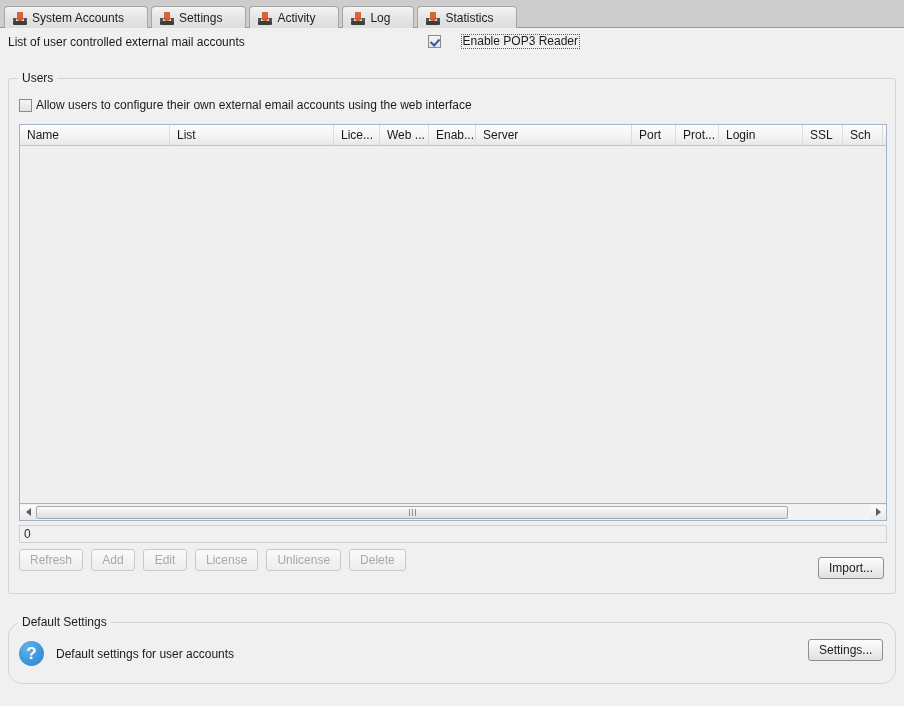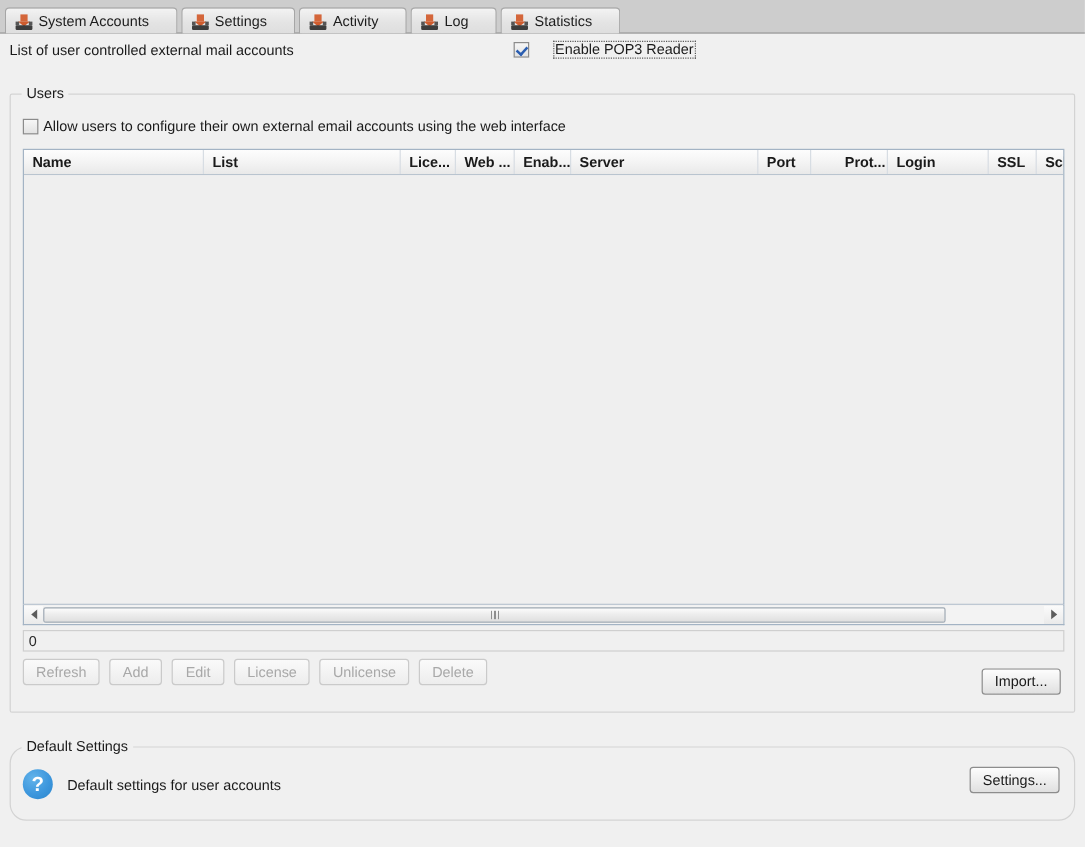--- a/index.html
+++ b/index.html
@@ -167,21 +167,20 @@
     background: #efefef;
     box-sizing: border-box;
     overflow: hidden;
   }
   .thead {
     display: flex;
     height: 21px;
     background: linear-gradient(to bottom,#fdfdfd 0%,#f4f4f4 50%,#e9e9e9 100%);
     border-bottom: 1px solid #b9c4cf;
     box-sizing: border-box;
-    font-weight: bold;
   }
   .th {
     display: flex; align-items: center;
     padding-left: 7px;
     border-right: 1px solid #d7dde3;
     font-size: 12px;
     color: #1a1a1a;
     box-sizing: border-box;
     white-space: nowrap;
     overflow: hidden;
@@ -378,21 +377,21 @@
 
   <div class="table-wrap">
     <div class="thead" id="table-head">
         <div class="th" style="width: 150px;">Name</div>
         <div class="th" style="width: 164px;">List</div>
         <div class="th" style="width: 46px;">Lice...</div>
         <div class="th" style="width: 49px;">Web ...</div>
         <div class="th" style="width: 47px;">Enab...</div>
         <div class="th" style="width: 156px;">Server</div>
         <div class="th" style="width: 44px;">Port</div>
-        <div class="th" style="width: 43px; margin-left: 21px;">Prot...</div>
+        <div class="th" style="width: 43px;">Prot...</div>
         <div class="th" style="width: 84px;">Login</div>
         <div class="th" style="width: 40px;">SSL</div>
         <div class="th" style="width: 40px;">Sch</div>
       </div>
     <div class="tbody" id="table-body"></div>
   </div>
 
   <div class="hscroll">
     <div class="sb-arrow left">
         <span></span>

